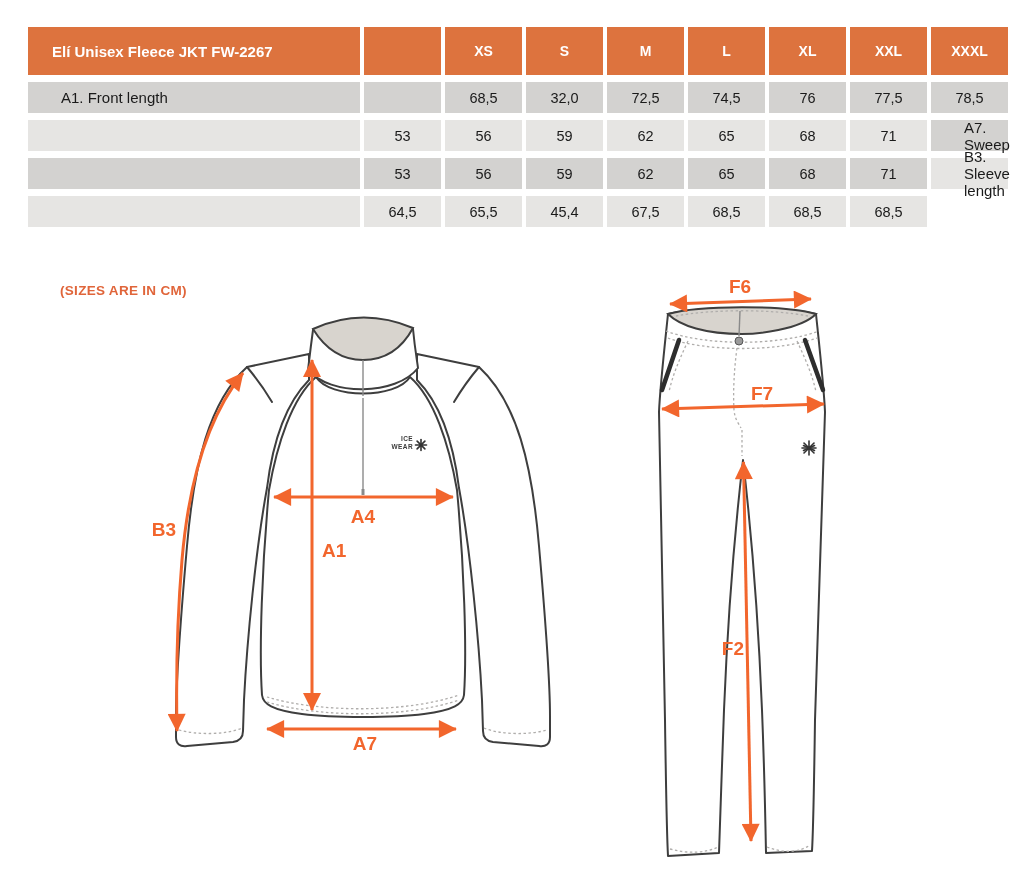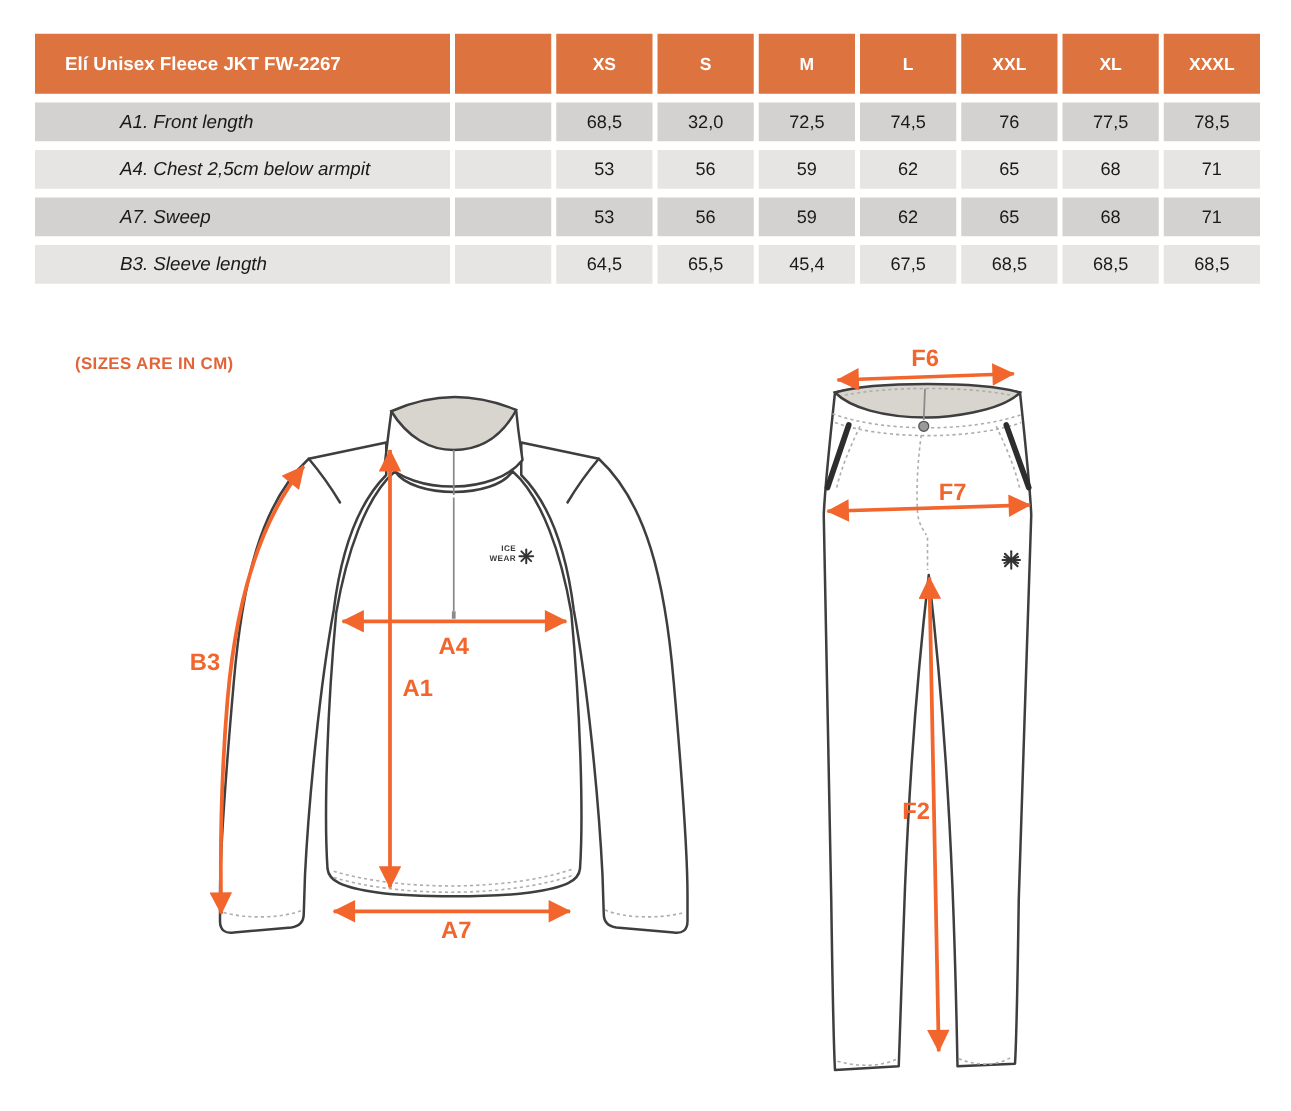--- a/index.html
+++ b/index.html
@@ -11,21 +11,21 @@
   .size-table {
     position:absolute; left:28px; top:27px;
     display:grid;
     grid-template-columns:332px 77px repeat(7,77px);
     grid-template-rows:48px repeat(4,31px);
     gap:7px 4px;
   }
   .cell { display:flex; align-items:center; justify-content:center; box-sizing:border-box; }
   .th { background:#DD733E; color:#ffffff; font-weight:bold; font-size:14px; }
   .th-title { justify-content:flex-start; padding-left:24px; font-size:15px; }
-  .lbl { justify-content:flex-start; padding-left:68px; font-size:15px;font-style:italic; }
+  .lbl { justify-content:flex-start; padding-left:33px; font-size:15px; }
   .val { font-size:14.5px; }
   .r-dark  { background:#D3D2D0; }
   .r-light { background:#E6E5E3; }
   .note {
     position:absolute; left:60px; top:243px;
     color:#E0653A; font-size:13.5px; font-weight:bold; letter-spacing:0.3px;margin-top:40px;
   }
   svg.diagrams { position:absolute; left:0; top:0; }
   .garment { fill:#ffffff; stroke:#3E3E3E; stroke-width:2; stroke-linejoin:round; }
   .seam { fill:none; stroke:#3E3E3E; stroke-width:2; stroke-linecap:round; }
@@ -41,35 +41,34 @@
 </head>
 <body>
 
 <div class="size-table">
   <div class="cell th th-title">Elí Unisex Fleece JKT FW-2267</div>
   <div class="cell th"></div>
   <div class="cell th">XS</div>
   <div class="cell th">S</div>
   <div class="cell th">M</div>
   <div class="cell th">L</div>
+  <div class="cell th">XL</div>
   <div class="cell th">XXL</div>
-  <div class="cell th">XL</div>
   <div class="cell th">XXXL</div>
 
   <div class="cell lbl r-dark">A1. Front length</div>
   <div class="cell r-dark"></div>
   <div class="cell val r-dark">68,5</div>
   <div class="cell val r-dark">32,0</div>
   <div class="cell val r-dark">72,5</div>
   <div class="cell val r-dark">74,5</div>
   <div class="cell val r-dark">76</div>
   <div class="cell val r-dark">77,5</div>
   <div class="cell val r-dark">78,5</div>
 
-  <div class="cell lbl r-light">A4. Chest 2,5cm below armpit</div>
   <div class="cell r-light"></div>
   <div class="cell val r-light">53</div>
   <div class="cell val r-light">56</div>
   <div class="cell val r-light">59</div>
   <div class="cell val r-light">62</div>
   <div class="cell val r-light">65</div>
   <div class="cell val r-light">68</div>
   <div class="cell val r-light">71</div>
 
   <div class="cell lbl r-dark">A7. Sweep</div>

